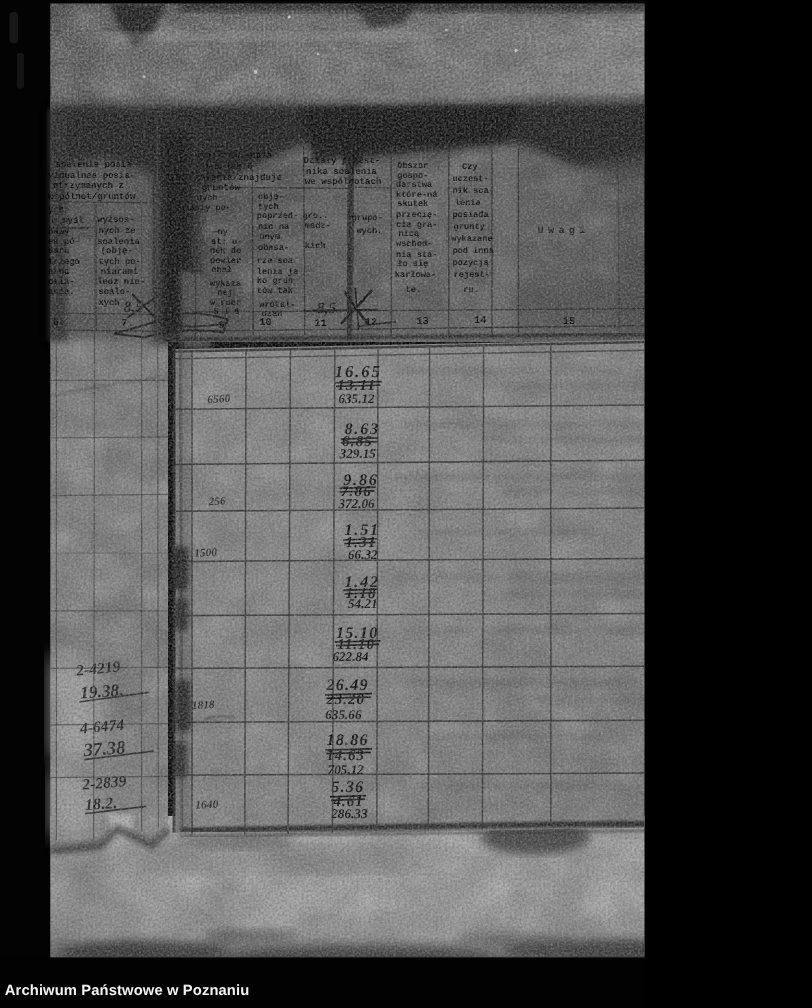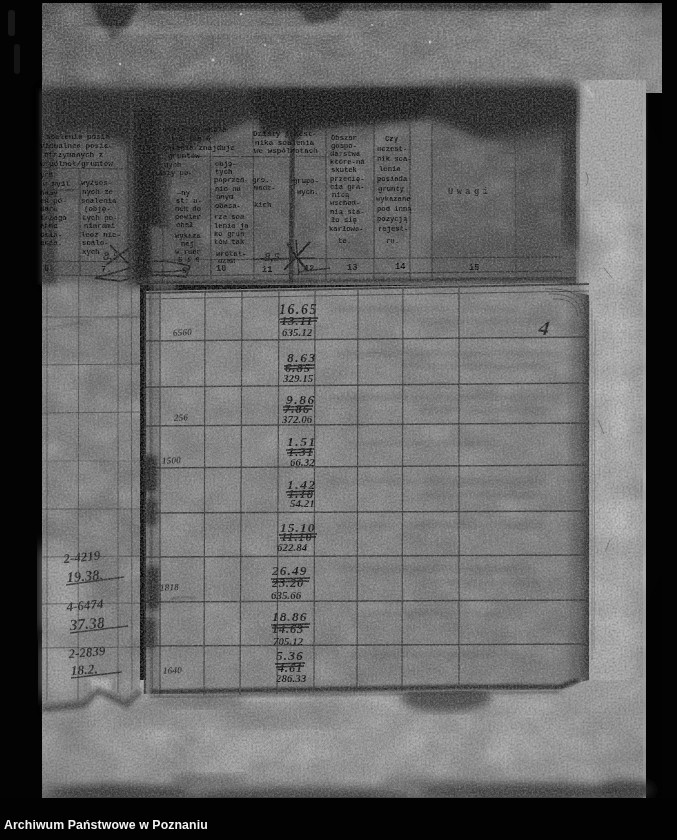--- a/index.html
+++ b/index.html
@@ -1,16 +1,16 @@
 <!DOCTYPE html>
 <html><head>
 <meta charset="utf-8">
 <style>
   html,body{margin:0;padding:0;background:#000;}
-  #c{position:relative;width:677px;height:840px;background:#030303;overflow:hidden;
+  #c{position:relative;width:537px;height:840px;background:#030303;overflow:hidden;
      font-family:"Liberation Sans",sans-serif;}
   svg{display:block;}
 </style>
 </head>
 <body>
 <div id="c">
 <svg width="677" height="840" viewBox="0 0 677 840">
 <defs>
   <linearGradient id="gTop" x1="0" y1="0" x2="1" y2="0">
     <stop offset="0" stop-color="#4e4e4e"></stop>

